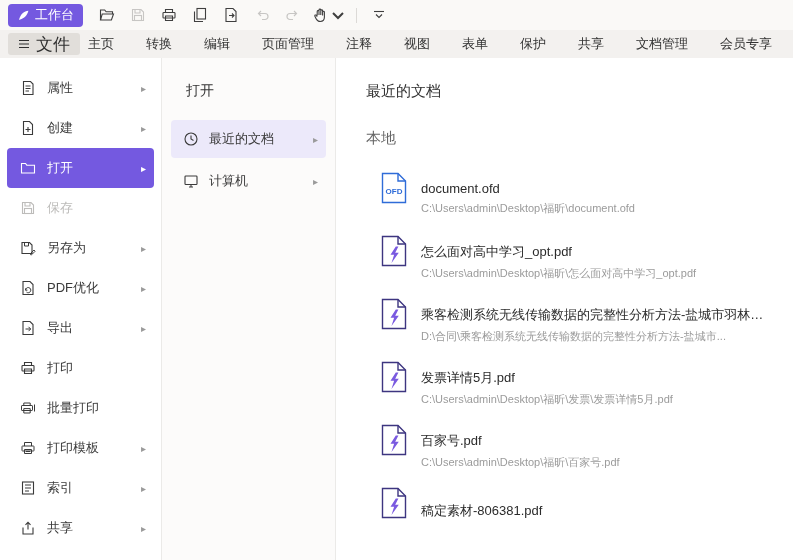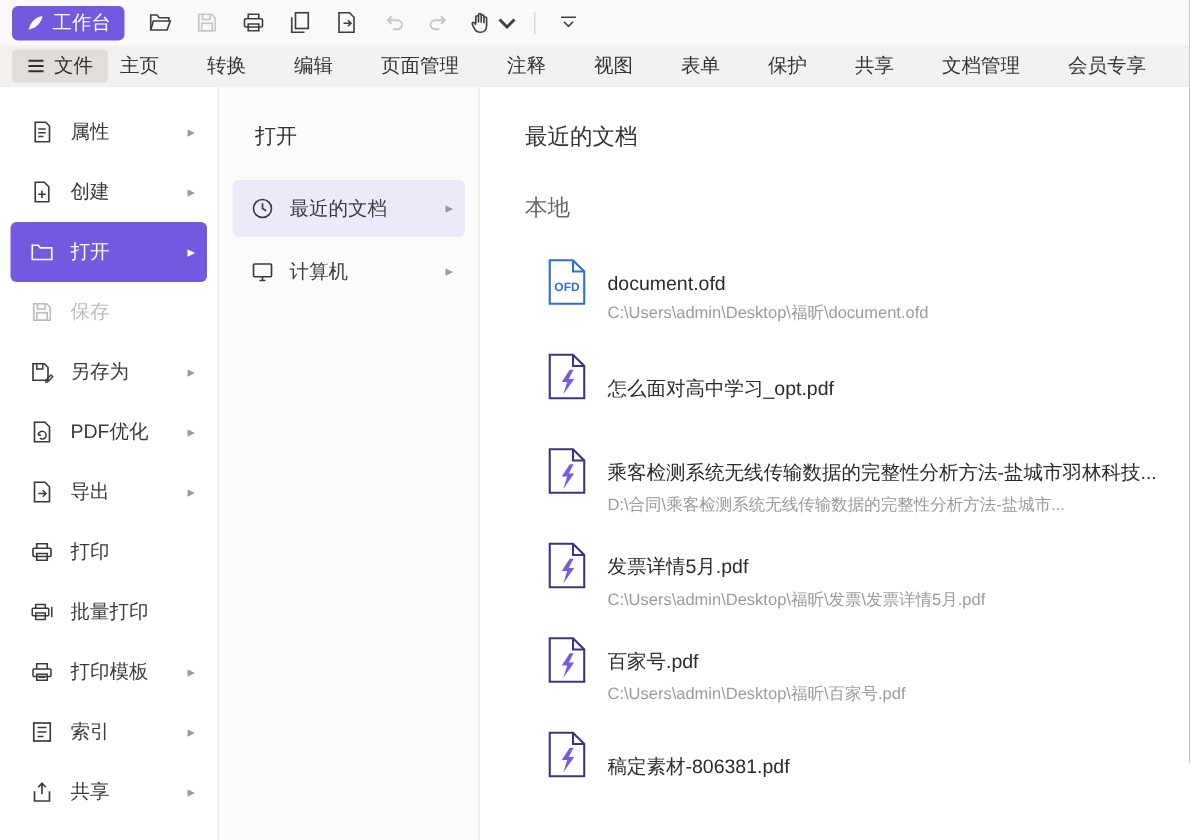--- a/index.html
+++ b/index.html
@@ -1,40 +1,40 @@
 <!DOCTYPE html>
 <html><head>
 <meta charset="utf-8">
 <style>
   * { margin:0; padding:0; box-sizing:border-box; }
   html,body { width:793px; height:560px; overflow:hidden; }
   body { font-family:"Liberation Sans","DejaVu Sans",sans-serif; background:#fff; cursor:default; }
-  .app { width:793px; height:560px; display:flex; flex-direction:column; overflow:hidden; background:#000000; }
+  .app { width:793px; height:560px; display:flex; flex-direction:column; overflow:hidden; background:#d946ef; }
 
   
   .titlebar { height:30px; flex:0 0 auto; background:#FAF9F7; display:flex; align-items:center; padding:0 8px; }
   .workspace-btn { display:flex; align-items:center; gap:5px; background:#7459E0; color:#fff; border:none; border-radius:4px; height:23px; padding:0 9px; font-size:13px; font-family:inherit; cursor:pointer; }
   .tb-icons { display:flex; align-items:center; margin-left:10px; gap:3px; }
   .tb-btn { width:28px; height:24px; display:flex; align-items:center; justify-content:center; background:none; border:none; border-radius:3px; color:#3f3f3f; cursor:pointer; }
   .tb-btn svg { width:16px; height:16px; }
   .tb-btn.wide { width:38px; gap:2px; }
   .tb-btn.disabled { color:#c7c6c4; cursor:default; }
   .tb-sep { width:1px; height:15px; background:#dcdad7; margin:0 5px; }
   .doc-title { margin-left:auto; font-size:12px; color:#3c3c3c; white-space:nowrap; overflow:hidden; max-width:320px; }
 
   
   .menubar { height:28px; flex:0 0 auto; background:#F3F1EF; display:flex; align-items:center; padding:0 8px; }
-  .file-btn { display:flex; align-items:center; gap:6px; background:#E1DEDA; border:none; border-radius:3px; height:22px; padding:0 10px; font-size:13px; color:#2f2f2f; font-family:inherit; cursor:pointer; }
+  .file-btn { display:flex; align-items:center; gap:6px; background:#E1DEDA; border:none; border-radius:3px; height:22px; padding:0 10px; font-size:17px; color:#2f2f2f; font-family:inherit; cursor:pointer; }
   .menu-items { display:flex; margin-left:8px; gap:32px; font-size:13px; color:#333; flex:1; }
   .menu-item { cursor:pointer; white-space:nowrap; }
 
   
   .content { flex:1; display:flex; overflow:hidden; }
 
-  .sidebar { width:146px; flex:0 0 auto; background:#fff; border-right:1px solid #ebeae8; padding-top:10px; }
+  .sidebar { width:162px; flex:0 0 auto; background:#fff; border-right:1px solid #ebeae8; padding-top:10px; }
   .side-item { height:40px; display:flex; align-items:center; margin:0 7px; padding:0 8px 0 13px; border-radius:4px; color:#3a3a3a; font-size:13px; cursor:pointer; }
   .side-item .icon { width:16px; height:16px; margin-right:11px; display:flex; flex:0 0 auto; }
   .side-item .icon svg { width:16px; height:16px; }
   .side-item .lbl { flex:1; white-space:nowrap; }
   .side-item .chev { color:#9a9a9a; font-size:10px; }
   .side-item.active { background:#7459E0; color:#fff; }
   .side-item.active .chev { color:#fff; }
   .side-item.disabled { color:#bdbcba; cursor:default; }
 
   .open-panel { width:174px; flex:0 0 auto; background:#FCFBFA; border-right:1px solid #ebeae8; padding-top:24px; }
@@ -335,20 +335,21 @@
             <div class="file-path">C:\Users\admin\Desktop\福昕\document.ofd</div>
           </div>
         </div>
 
         <div class="file-item">
           <svg class="file-ico">
               <use href="#ico-pdf"></use>
             </svg>
           <div class="file-text">
             <div class="file-name">怎么面对高中学习_opt.pdf</div>
+            <div class="file-path">C:\Users\admin\Desktop\福昕\怎么面对高中学习_opt.pdf</div>
           </div>
         </div>
 
         <div class="file-item">
           <svg class="file-ico">
               <use href="#ico-pdf"></use>
             </svg>
           <div class="file-text">
             <div class="file-name">乘客检测系统无线传输数据的完整性分析方法-盐城市羽林科技...</div>
             <div class="file-path">D:\合同\乘客检测系统无线传输数据的完整性分析方法-盐城市...</div>

